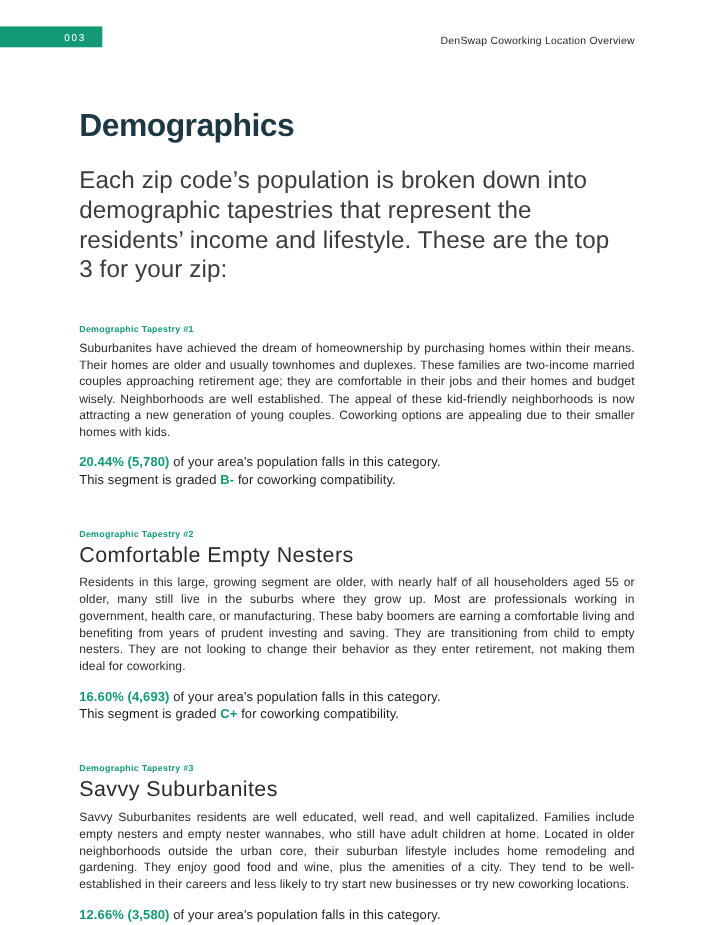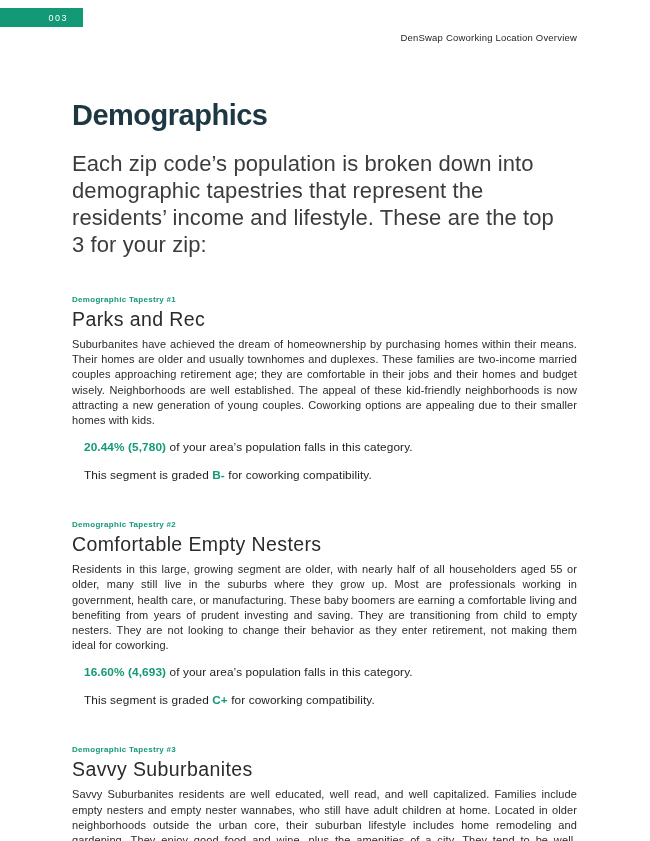--- a/index.html
+++ b/index.html
@@ -8,22 +8,22 @@
     position: relative;
     width: 650px;
     height: 841px;
     background: #ffffff;
     font-family: "Liberation Sans", sans-serif;
     overflow: hidden;
   }
   
   .topbar { position: relative; height: 36px; }
   .pagenum-bar {
-    position: absolute; left: 0; top: 8px;
-    width: 83px; height: 19px;
+    position: absolute; left: 0; top: 24px;
+    width: 93px; height: 19px;
     background: #149977;
     display: flex; align-items: center; justify-content: flex-end;
     padding-right: 15px;
   }
   .pagenum { color: #ffffff; font-size: 9px; letter-spacing: 1.5px; font-weight: 500; }
   .doc-title {
     position: absolute; right: 73px; top: 32px;
     font-size: 9.5px; color: #1f1f1f; letter-spacing: 0.2px; font-weight: 400;
   }
   
@@ -58,21 +58,21 @@
     letter-spacing: 0.4px;
   }
   .tap-body {
     margin: 6px 0 0 0;
     font-size: 11px; line-height: 15.2px;
     text-align: justify;
     color: #2a2a2a;
     letter-spacing: 0.1px;
   }
   .stat-line {
-    margin: 12px;
+    margin: 0;
     font-size: 11.8px; line-height: 16px;
     color: #1c1c1c;
     font-weight: 500;
     letter-spacing: 0.1px;
   }
   .tap-body + .stat-line { margin-top: 11px; }
   .accent { color: #149977; }
   .bold { font-weight: bold; }
 </style>
 </head>
@@ -86,21 +86,20 @@
     </div>
     <div class="doc-title">DenSwap Coworking Location Overview</div>
   </header>
 
   <main class="content">
     <h1 class="title">Demographics</h1>
     <p class="intro">Each zip code’s population is broken down into demographic tapestries that represent the residents’ income and lifestyle. These are the top 3 for your zip:</p>
 
     <section class="tapestry">
       <div class="tap-label">Demographic Tapestry #1</div>
-      <h2 class="tap-title">Parks and Rec</h2>
       <p class="tap-body">Suburbanites have achieved the dream of homeownership by purchasing homes within their means. Their homes are older and usually townhomes and duplexes. These families are two-income married couples approaching retirement age; they are comfortable in their jobs and their homes and budget wisely. Neighborhoods are well established. The appeal of these kid-friendly neighborhoods is now attracting a new generation of young couples. Coworking options are appealing due to their smaller homes with kids.</p>
       <p class="stat-line">
         <span class="accent bold">20.44% (5,780)</span>
         <span>of your area’s population falls in this category.</span>
       </p>
       <p class="stat-line">
         <span>This segment is graded</span>
         <span class="accent bold">B-</span>
         <span>for coworking compatibility.</span>
       </p>

